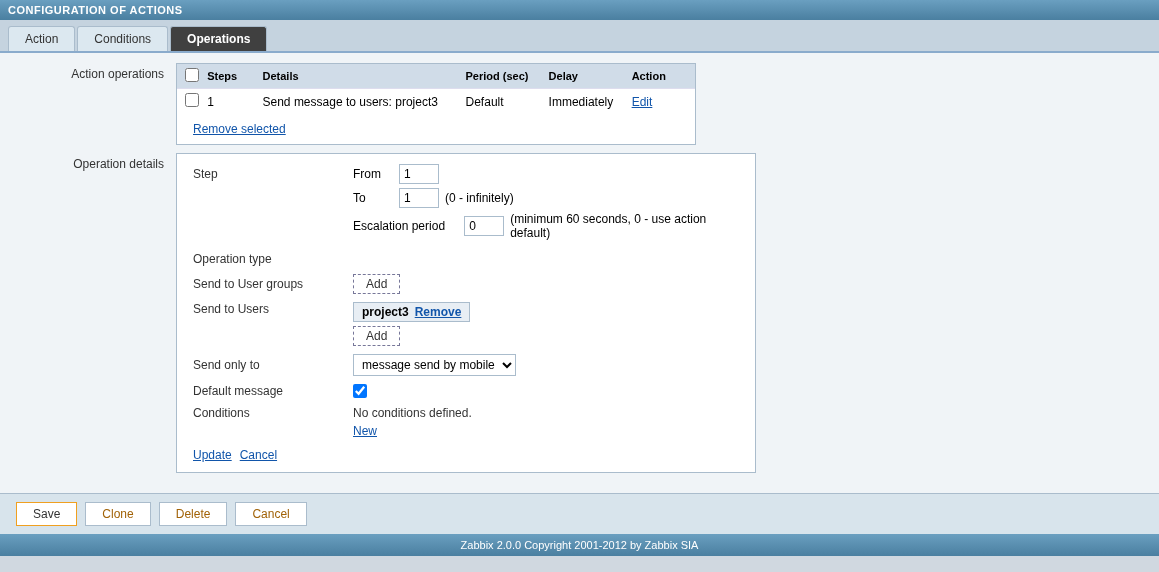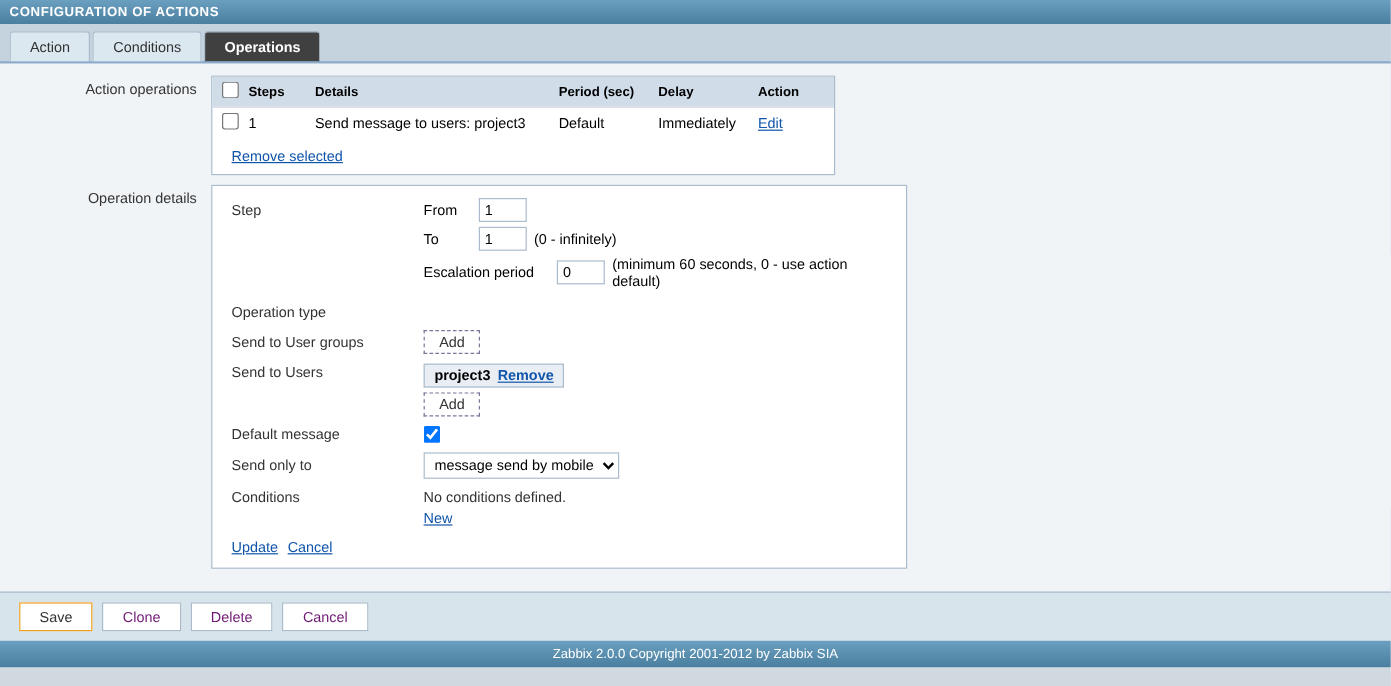--- a/index.html
+++ b/index.html
@@ -218,21 +218,21 @@
       border: 1px solid #f0a020;
       color: #333;
       padding: 4px 16px;
       cursor: pointer;
       font-size: 12px;
     }
 
     .btn-clone, .btn-delete, .btn-cancel {
       background: white;
       border: 1px solid #aabccc;
-      color: #701a75;
+      color: #a16207;
       padding: 4px 16px;
       cursor: pointer;
       font-size: 12px;
     }
 
     .footer {
       background: linear-gradient(to bottom, #6a9fc0, #4a7fa0);
       color: white;
       text-align: center;
       padding: 5px;
@@ -363,33 +363,33 @@
                 <span class="user-tag">
                   <span>project3</span>
                   <span class="btn-link">Remove</span>
                 </span>
               </div>
               <button class="btn-add">Add</button>
             </div>
           </div>
 
           <div class="detail-row">
-            <div class="detail-label">Default message</div>
-            <div class="detail-value">
-              <input type="checkbox" class="checkbox-input" checked="" style="">
-            </div>
-          </div>
-
-          <div class="detail-row">
             <div class="detail-label">Send only to</div>
             <div class="detail-value">
               <select>
                 <option>message send by mobile</option>
                 <option>All</option>
               </select>
+            </div>
+          </div>
+
+          <div class="detail-row">
+            <div class="detail-label">Default message</div>
+            <div class="detail-value">
+              <input type="checkbox" class="checkbox-input" checked="" style="">
             </div>
           </div>
 
           <div class="detail-row" style="align-items: flex-start;">
             <div class="detail-label">Conditions</div>
             <div class="detail-value" style="flex-direction: column; align-items: flex-start; gap: 4px;">
               <span class="conditions-text">No conditions defined.</span>
               <span class="btn-link">New</span>
             </div>
           </div>

